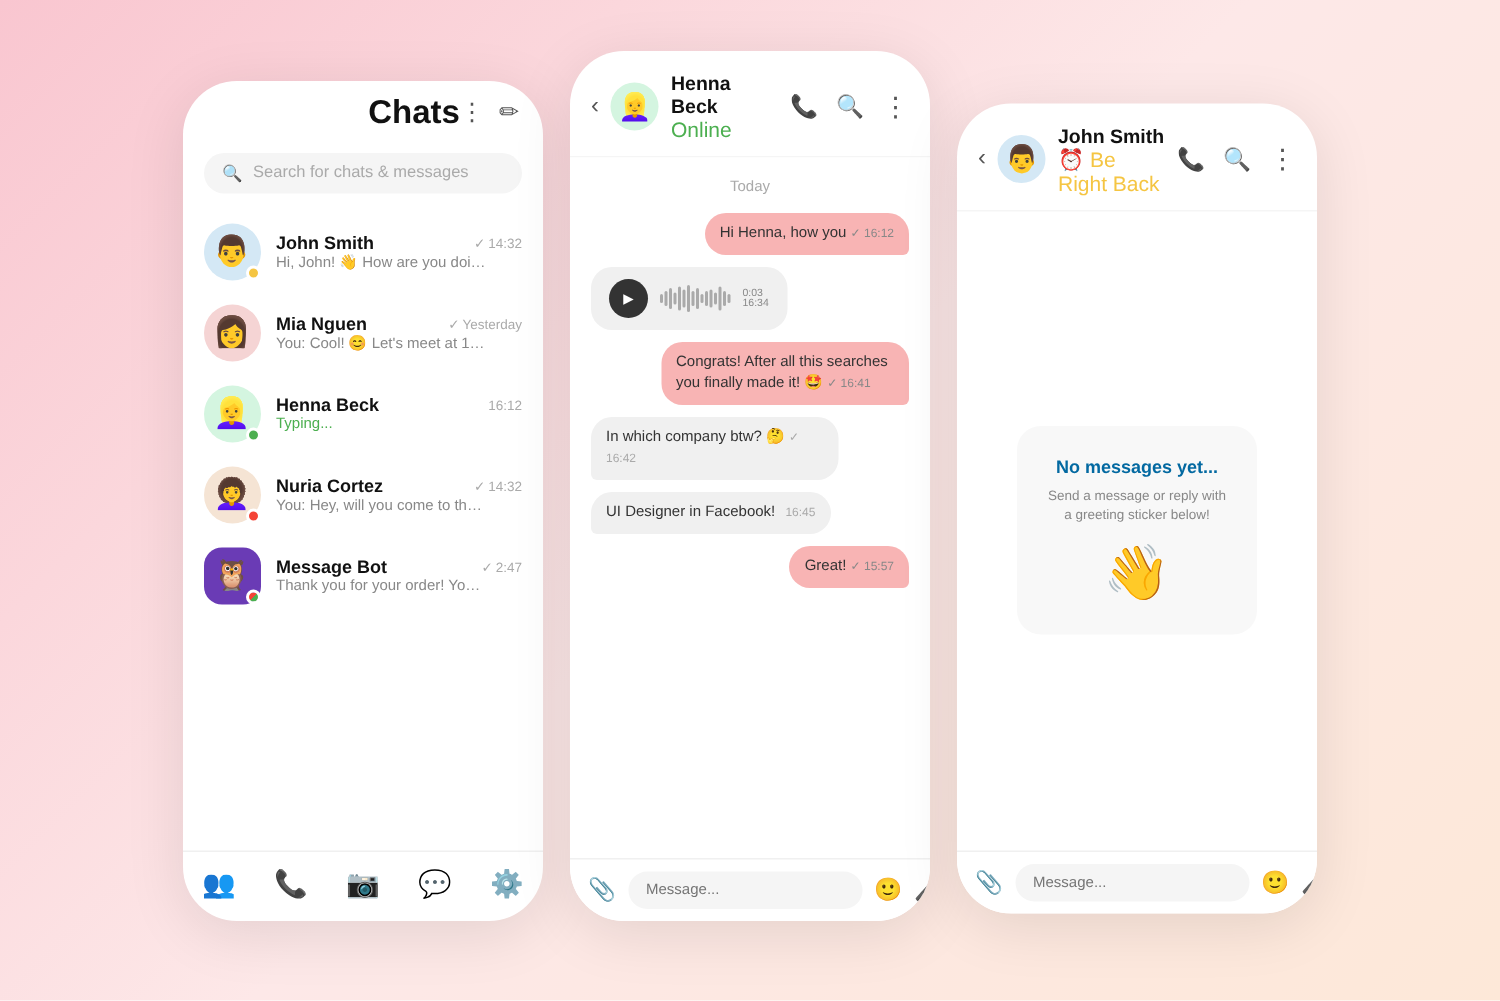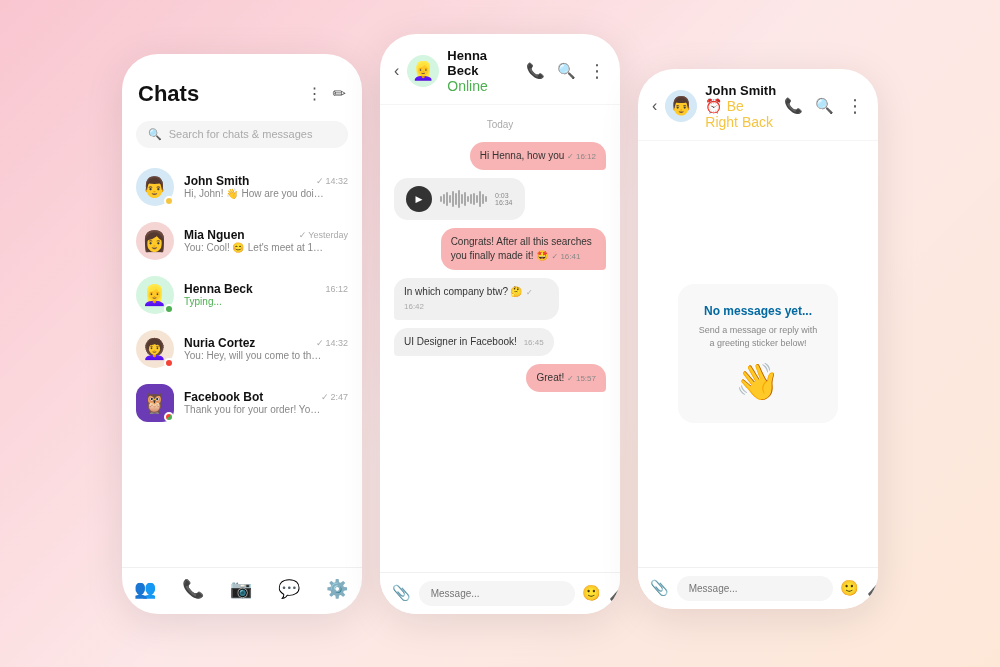--- a/index.html
+++ b/index.html
@@ -40,24 +40,24 @@
 
     
     .phone-john {
       width: 240px;
       height: 540px;
       margin-top: 10px;
     }
 
     
     .chats-header {
-      padding: 27px 16px 6px;
-      display: flex;
-      align-items: center;
-      justify-content: space-between;
+      padding: 8px 16px 6px;
+      display: flex;
+      align-items: center;
+      justify-content: flex-end;
     }
     .chats-title {
       font-size: 22px;
       font-weight: 700;
       color: #111;
     }
     .chats-header-icons {
       display: flex;
       gap: 10px;
       align-items: center;
@@ -435,21 +435,21 @@
       </div>
     </div>
 
     <div class="chat-item">
       <div class="avatar" style="background:#6a3bb5;font-size:20px;border-radius:12px;">
         🦉
         <span class="dot-multi" style="position:absolute;bottom:0;right:0;width:10px;height:10px;border-radius:50%;background:linear-gradient(135deg,#f44336 50%,#4caf50 50%);border:2px solid #fff;"></span>
       </div>
       <div class="chat-info">
         <div class="chat-name-row">
-          <span class="chat-name">Facebook Bot</span>
+          <span class="chat-name">Message Bot</span>
           <span class="chat-time">
             <span class="check-icon">✓</span>
             2:47
           </span>
         </div>
         <div class="chat-preview">Thank you for your order! Your or...</div>
       </div>
     </div>
   </div>
 

